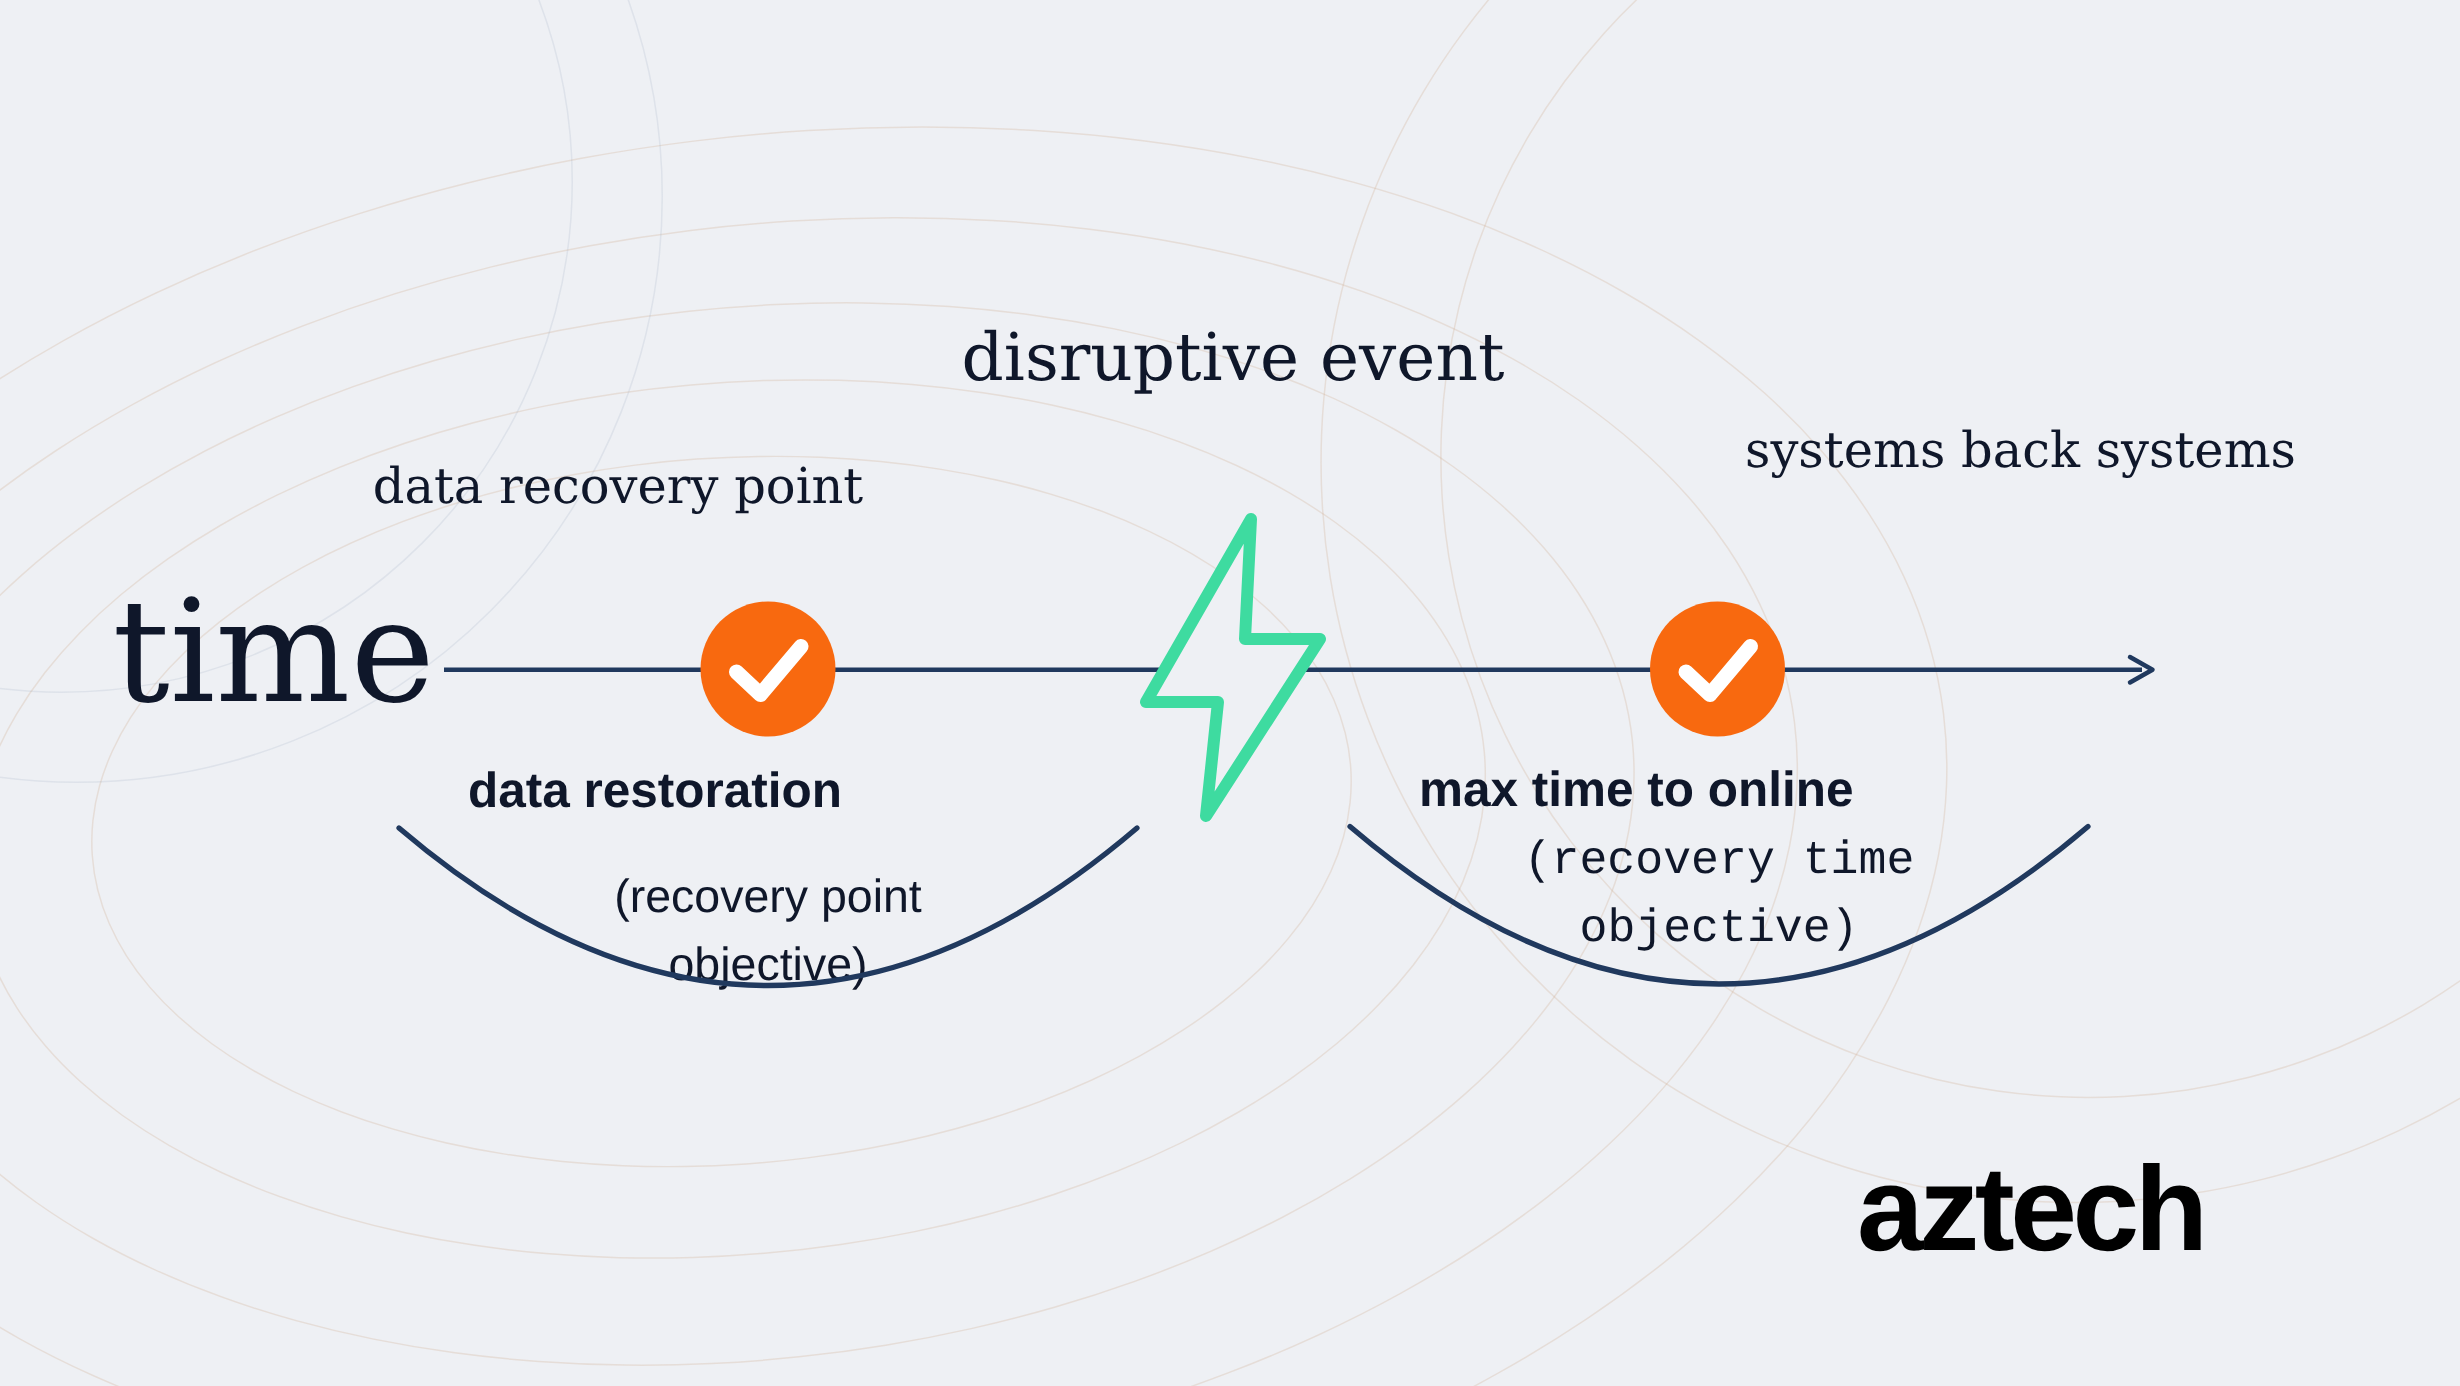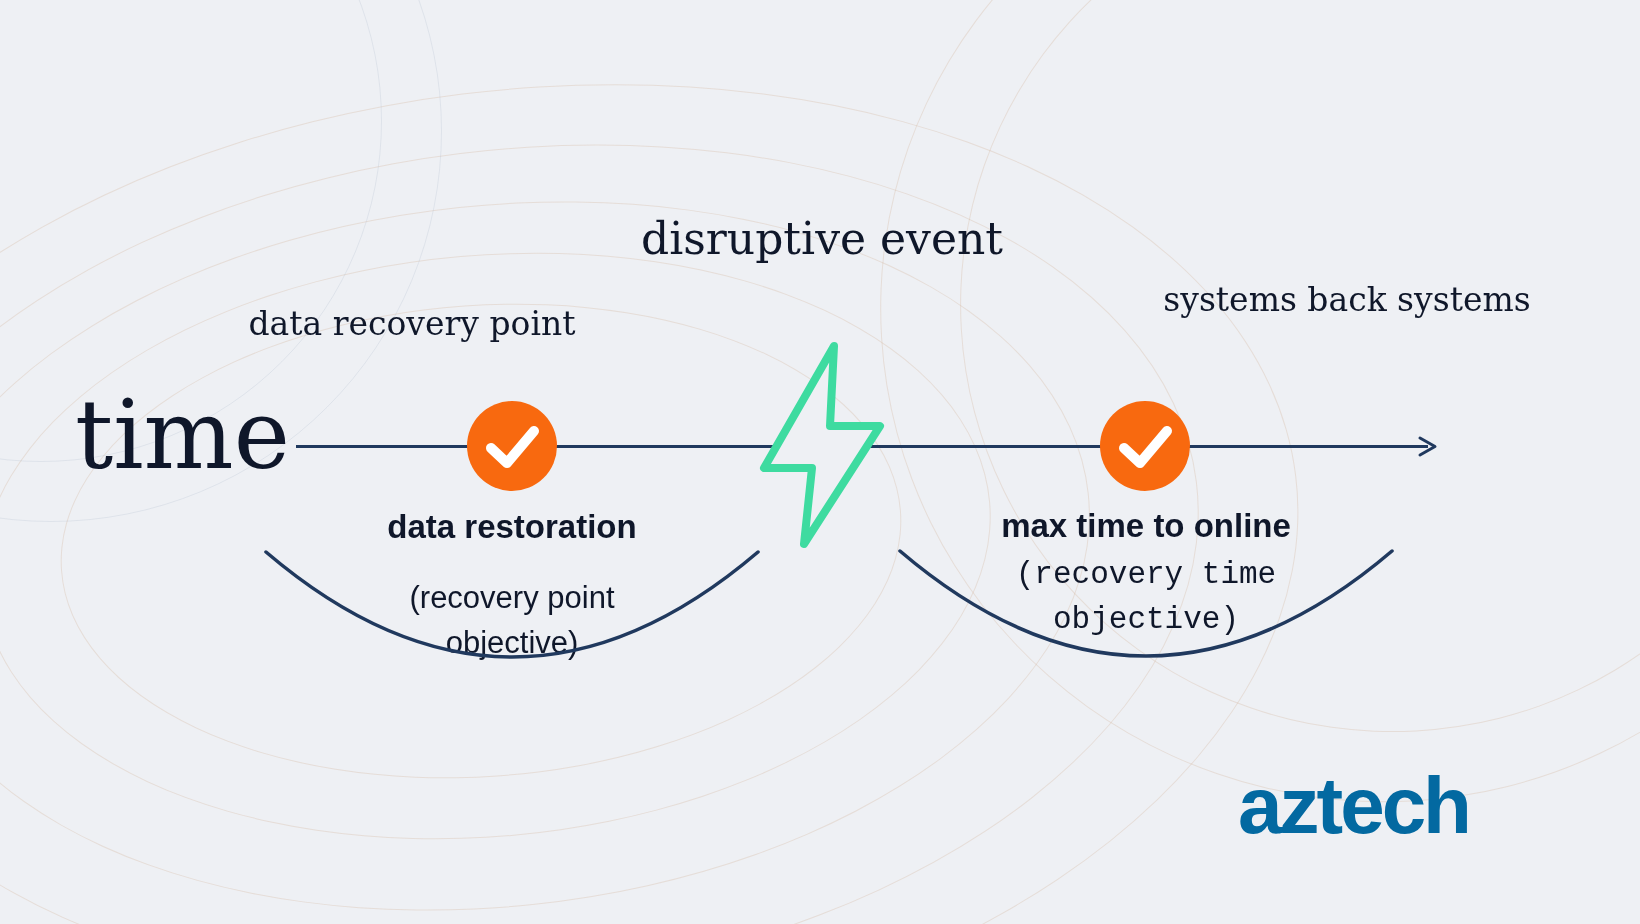--- a/index.html
+++ b/index.html
@@ -49,36 +49,36 @@
     font-family:"DejaVu Serif","Liberation Serif",serif;
   }
   .event-label{
     left:572px;top:213px;width:500px;
     font-size:44px;text-align:center;
   }
   .top-label{font-size:33px;text-align:center;}
   .top-label.leftside{left:162px;top:304px;width:500px;}
   .top-label.rightside{left:1097px;top:280px;width:500px;}
   .bold-label{
-    font-size:33px;font-weight:bold;text-align:center;
+    font-size:33px;font-weight:bold;text-align:left;
   }
   .bold-label.leftside{left:312px;top:508px;width:400px;}
   .bold-label.rightside{left:946px;top:507px;width:400px;}
   .sub-label{
     font-size:31px;text-align:center;line-height:1.45;
   }
   .sub-label.leftside{left:362px;top:554px;width:300px;margin-top:22px;}
   .sub-label.rightside{left:996px;top:553px;width:300px;font-family:Liberation Mono, monospace;}
   .logo{
     position:absolute;
     left:1238px;top:766px;
     font-size:80px;line-height:1;
     font-weight:bold;
     letter-spacing:-3px;
-    color:#0369a1;
+    color:#000000;
     font-family:"Liberation Sans",sans-serif;
   }
 </style>
 </head>
 <body>
 
 <div class="stage">
 
   <div class="swirl" style="left:-260px;top:90px;width:1560px;height:960px;transform:rotate(-7deg);"></div>
   <div class="swirl" style="left:-180px;top:150px;width:1380px;height:830px;transform:rotate(-7deg);"></div>

